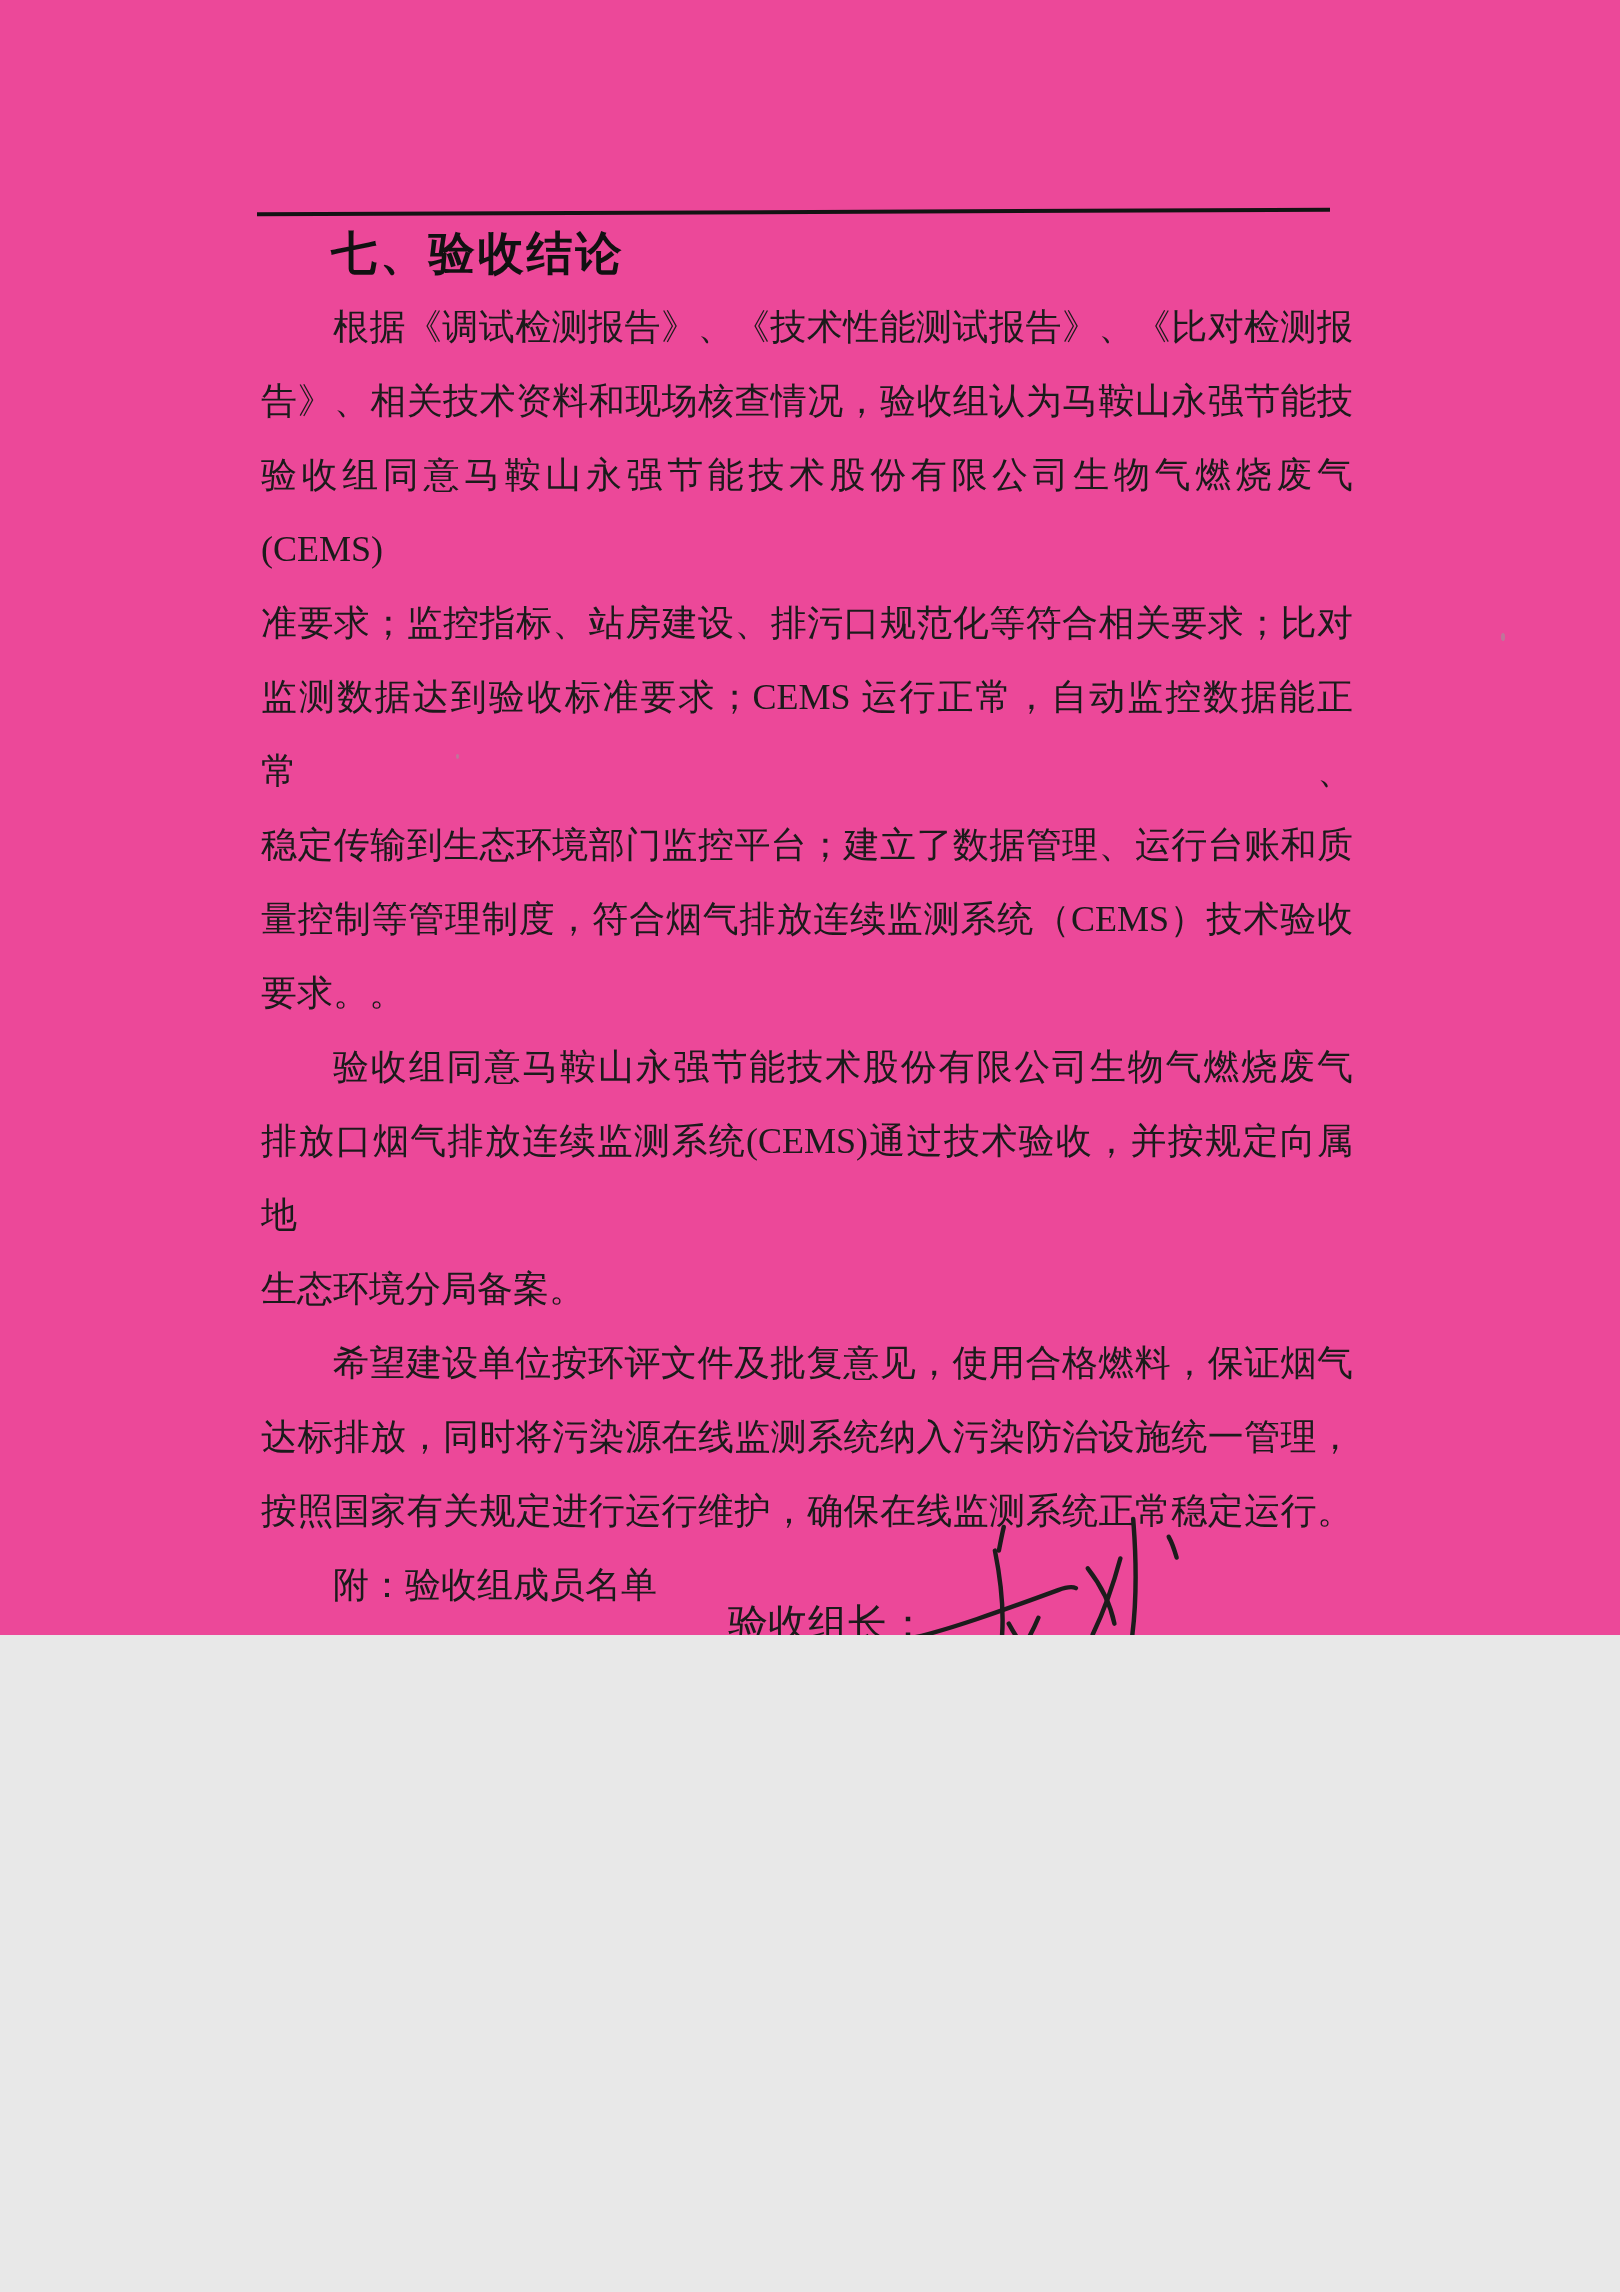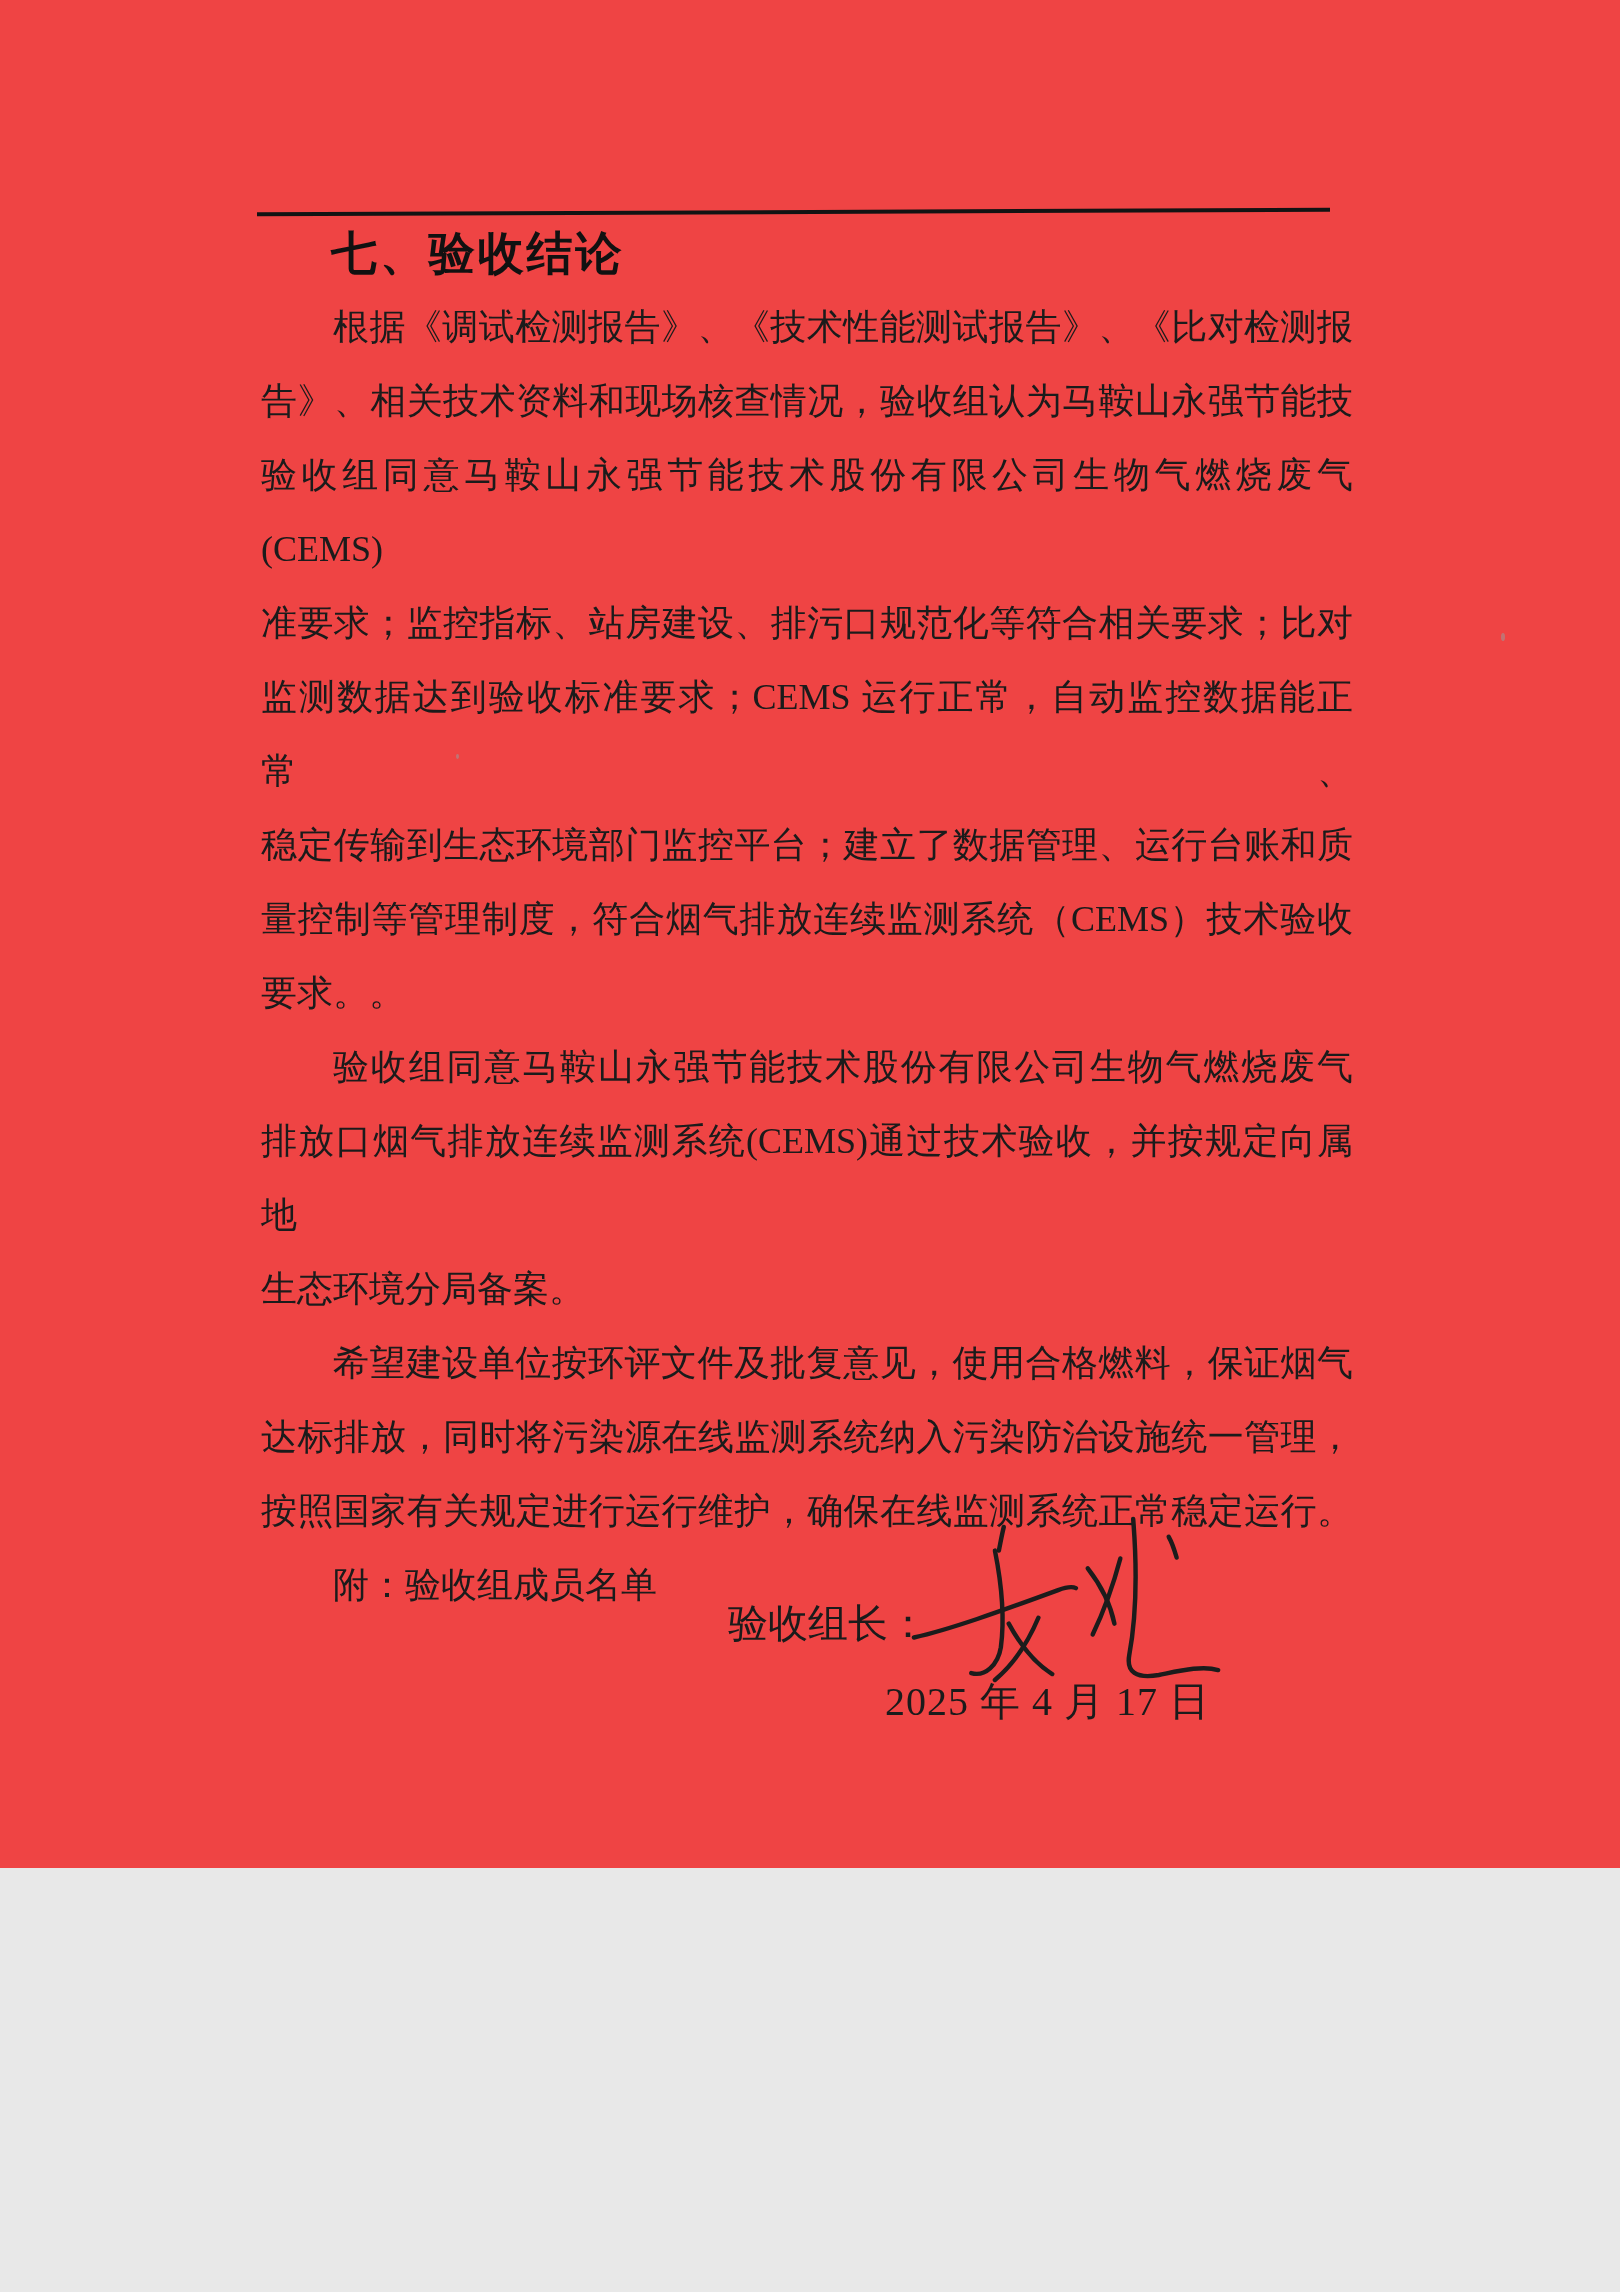--- a/index.html
+++ b/index.html
@@ -1,20 +1,20 @@
 <!DOCTYPE html>
 <html><head>
 <meta charset="utf-8">
 <style>
   html, body { margin: 0; padding: 0; background: #e8e8e8; }
   .page {
     position: relative;
     width: 1620px;
-    height: 1868px;
-    background: #ef4444;
+    height: 1635px;
+    background: #ec4899;
     margin: 0 auto;
     overflow: hidden;
     font-family: "Liberation Serif", "DejaVu Serif", serif;
     color: #1b1b1b;
   }
   .top-rule {
     position: absolute;
     left: 257px;
     top: 210px;
     width: 1073px;

